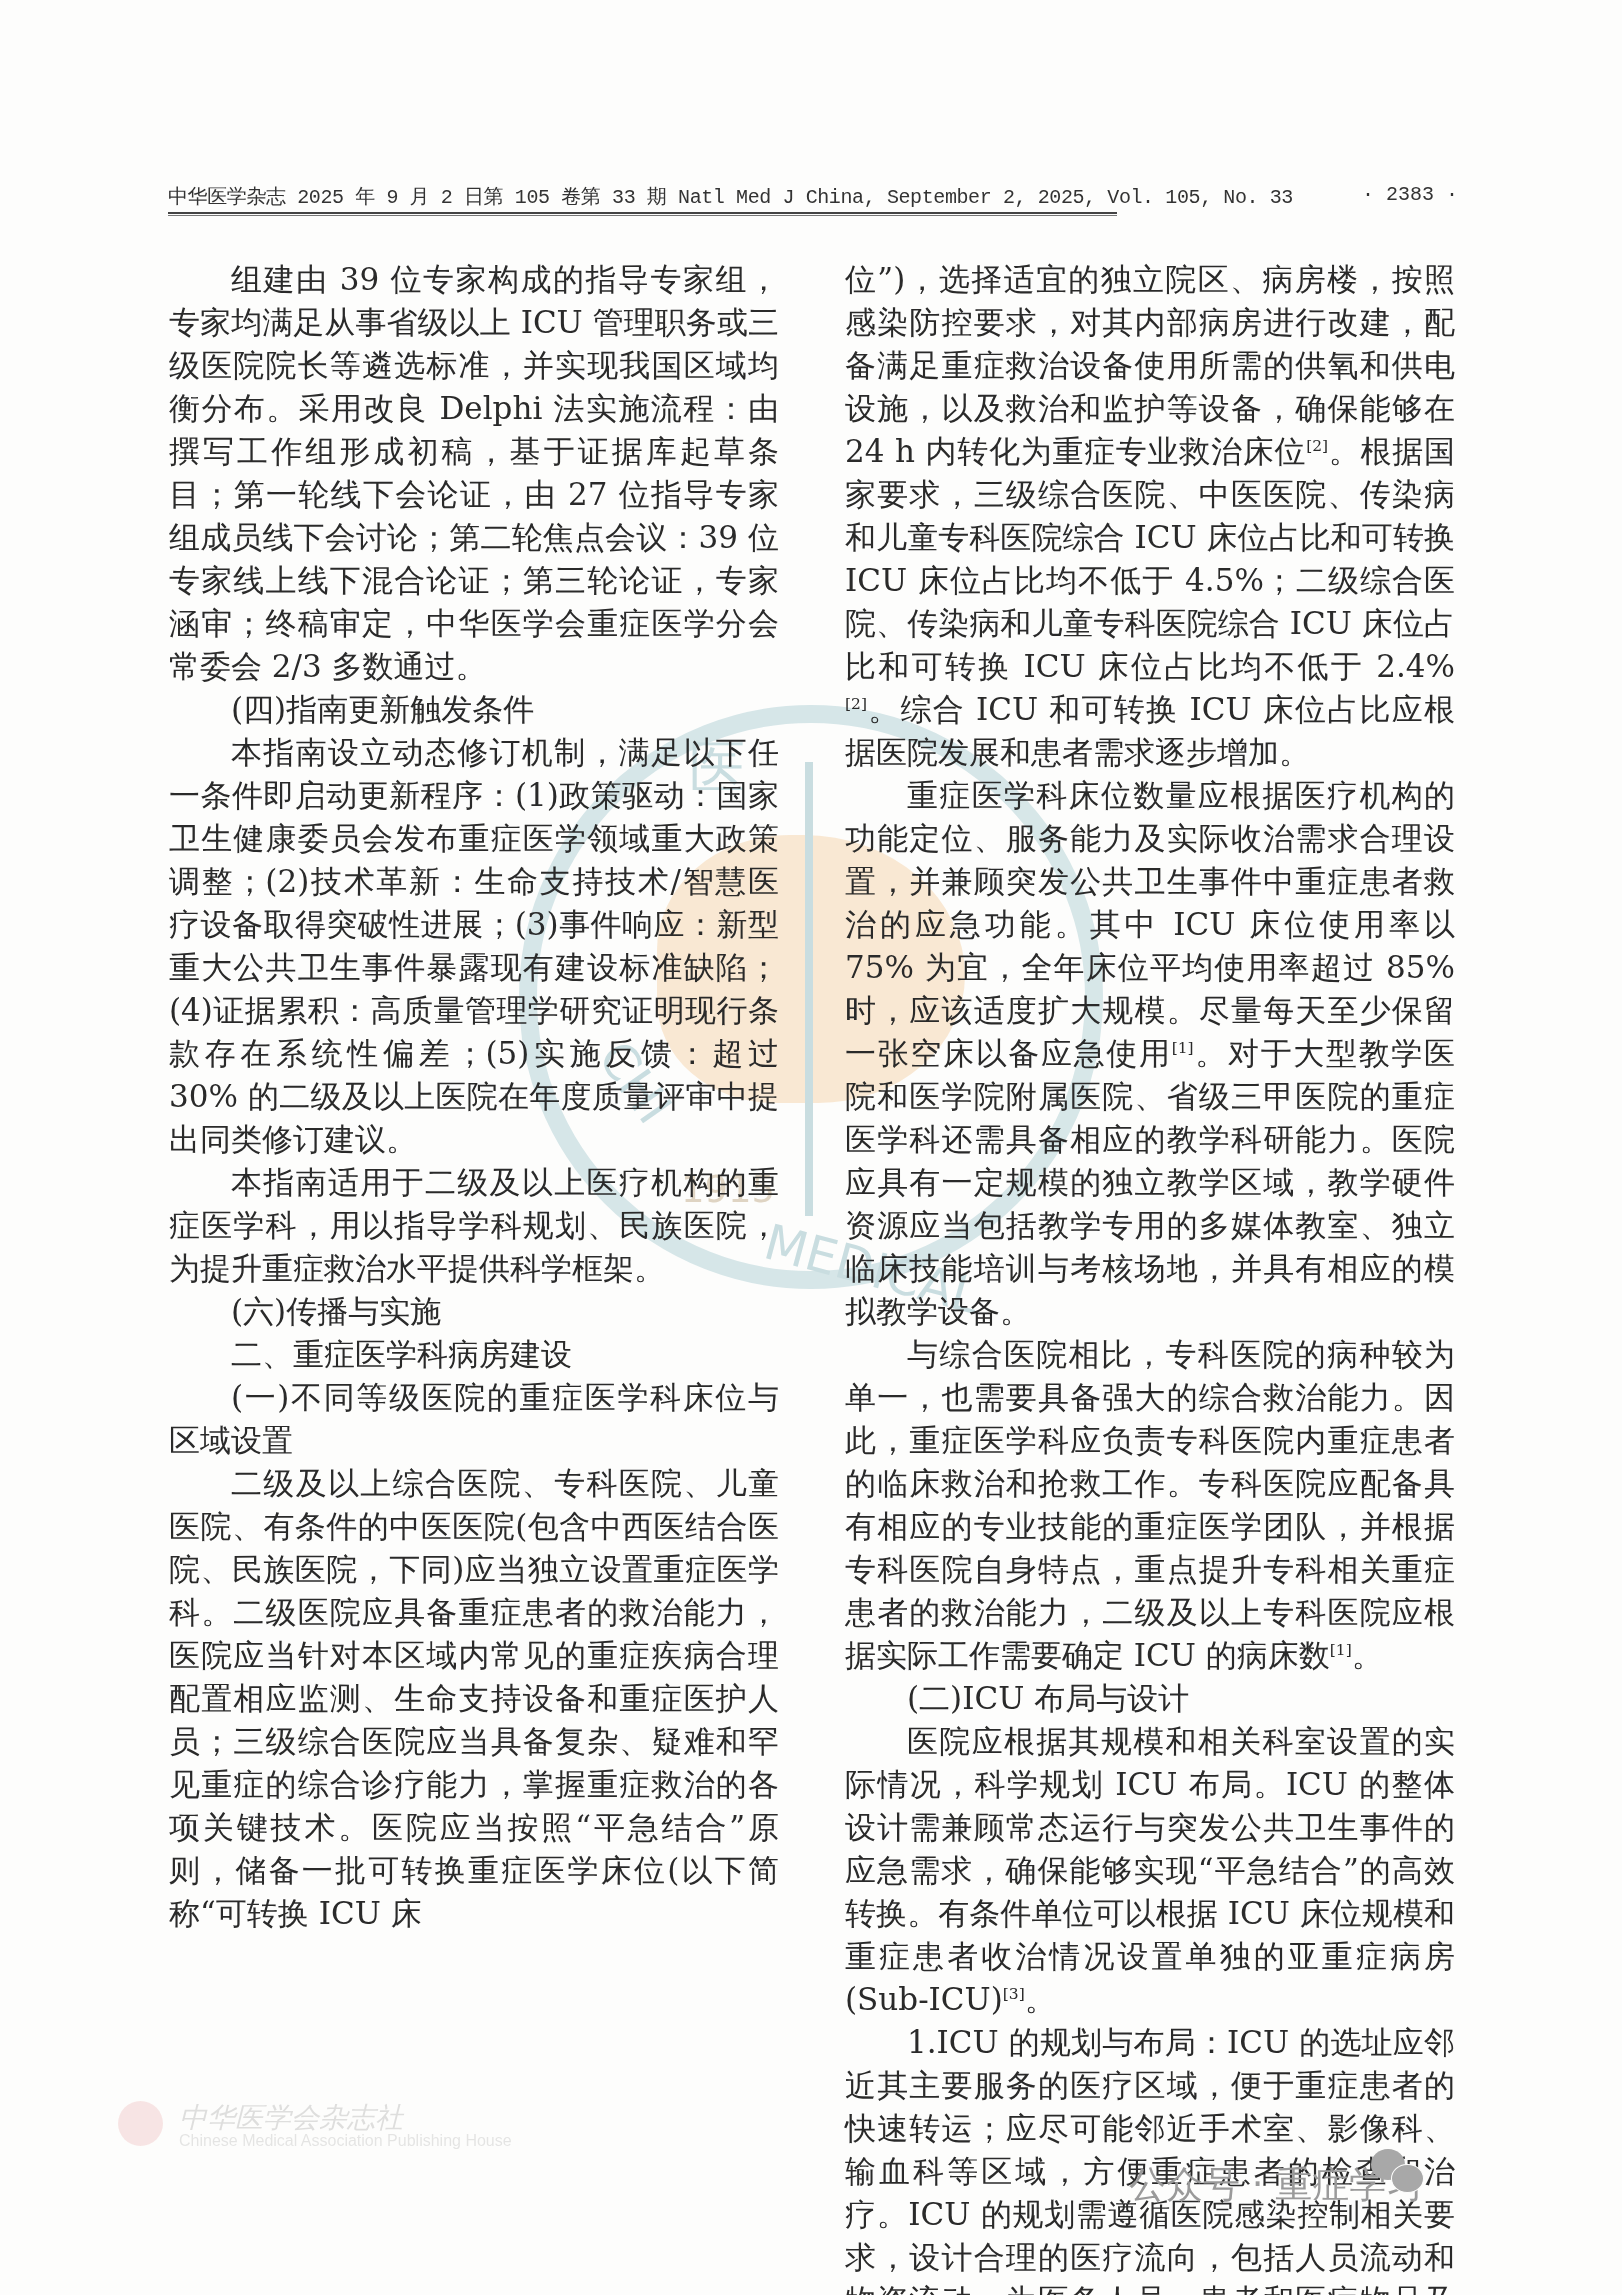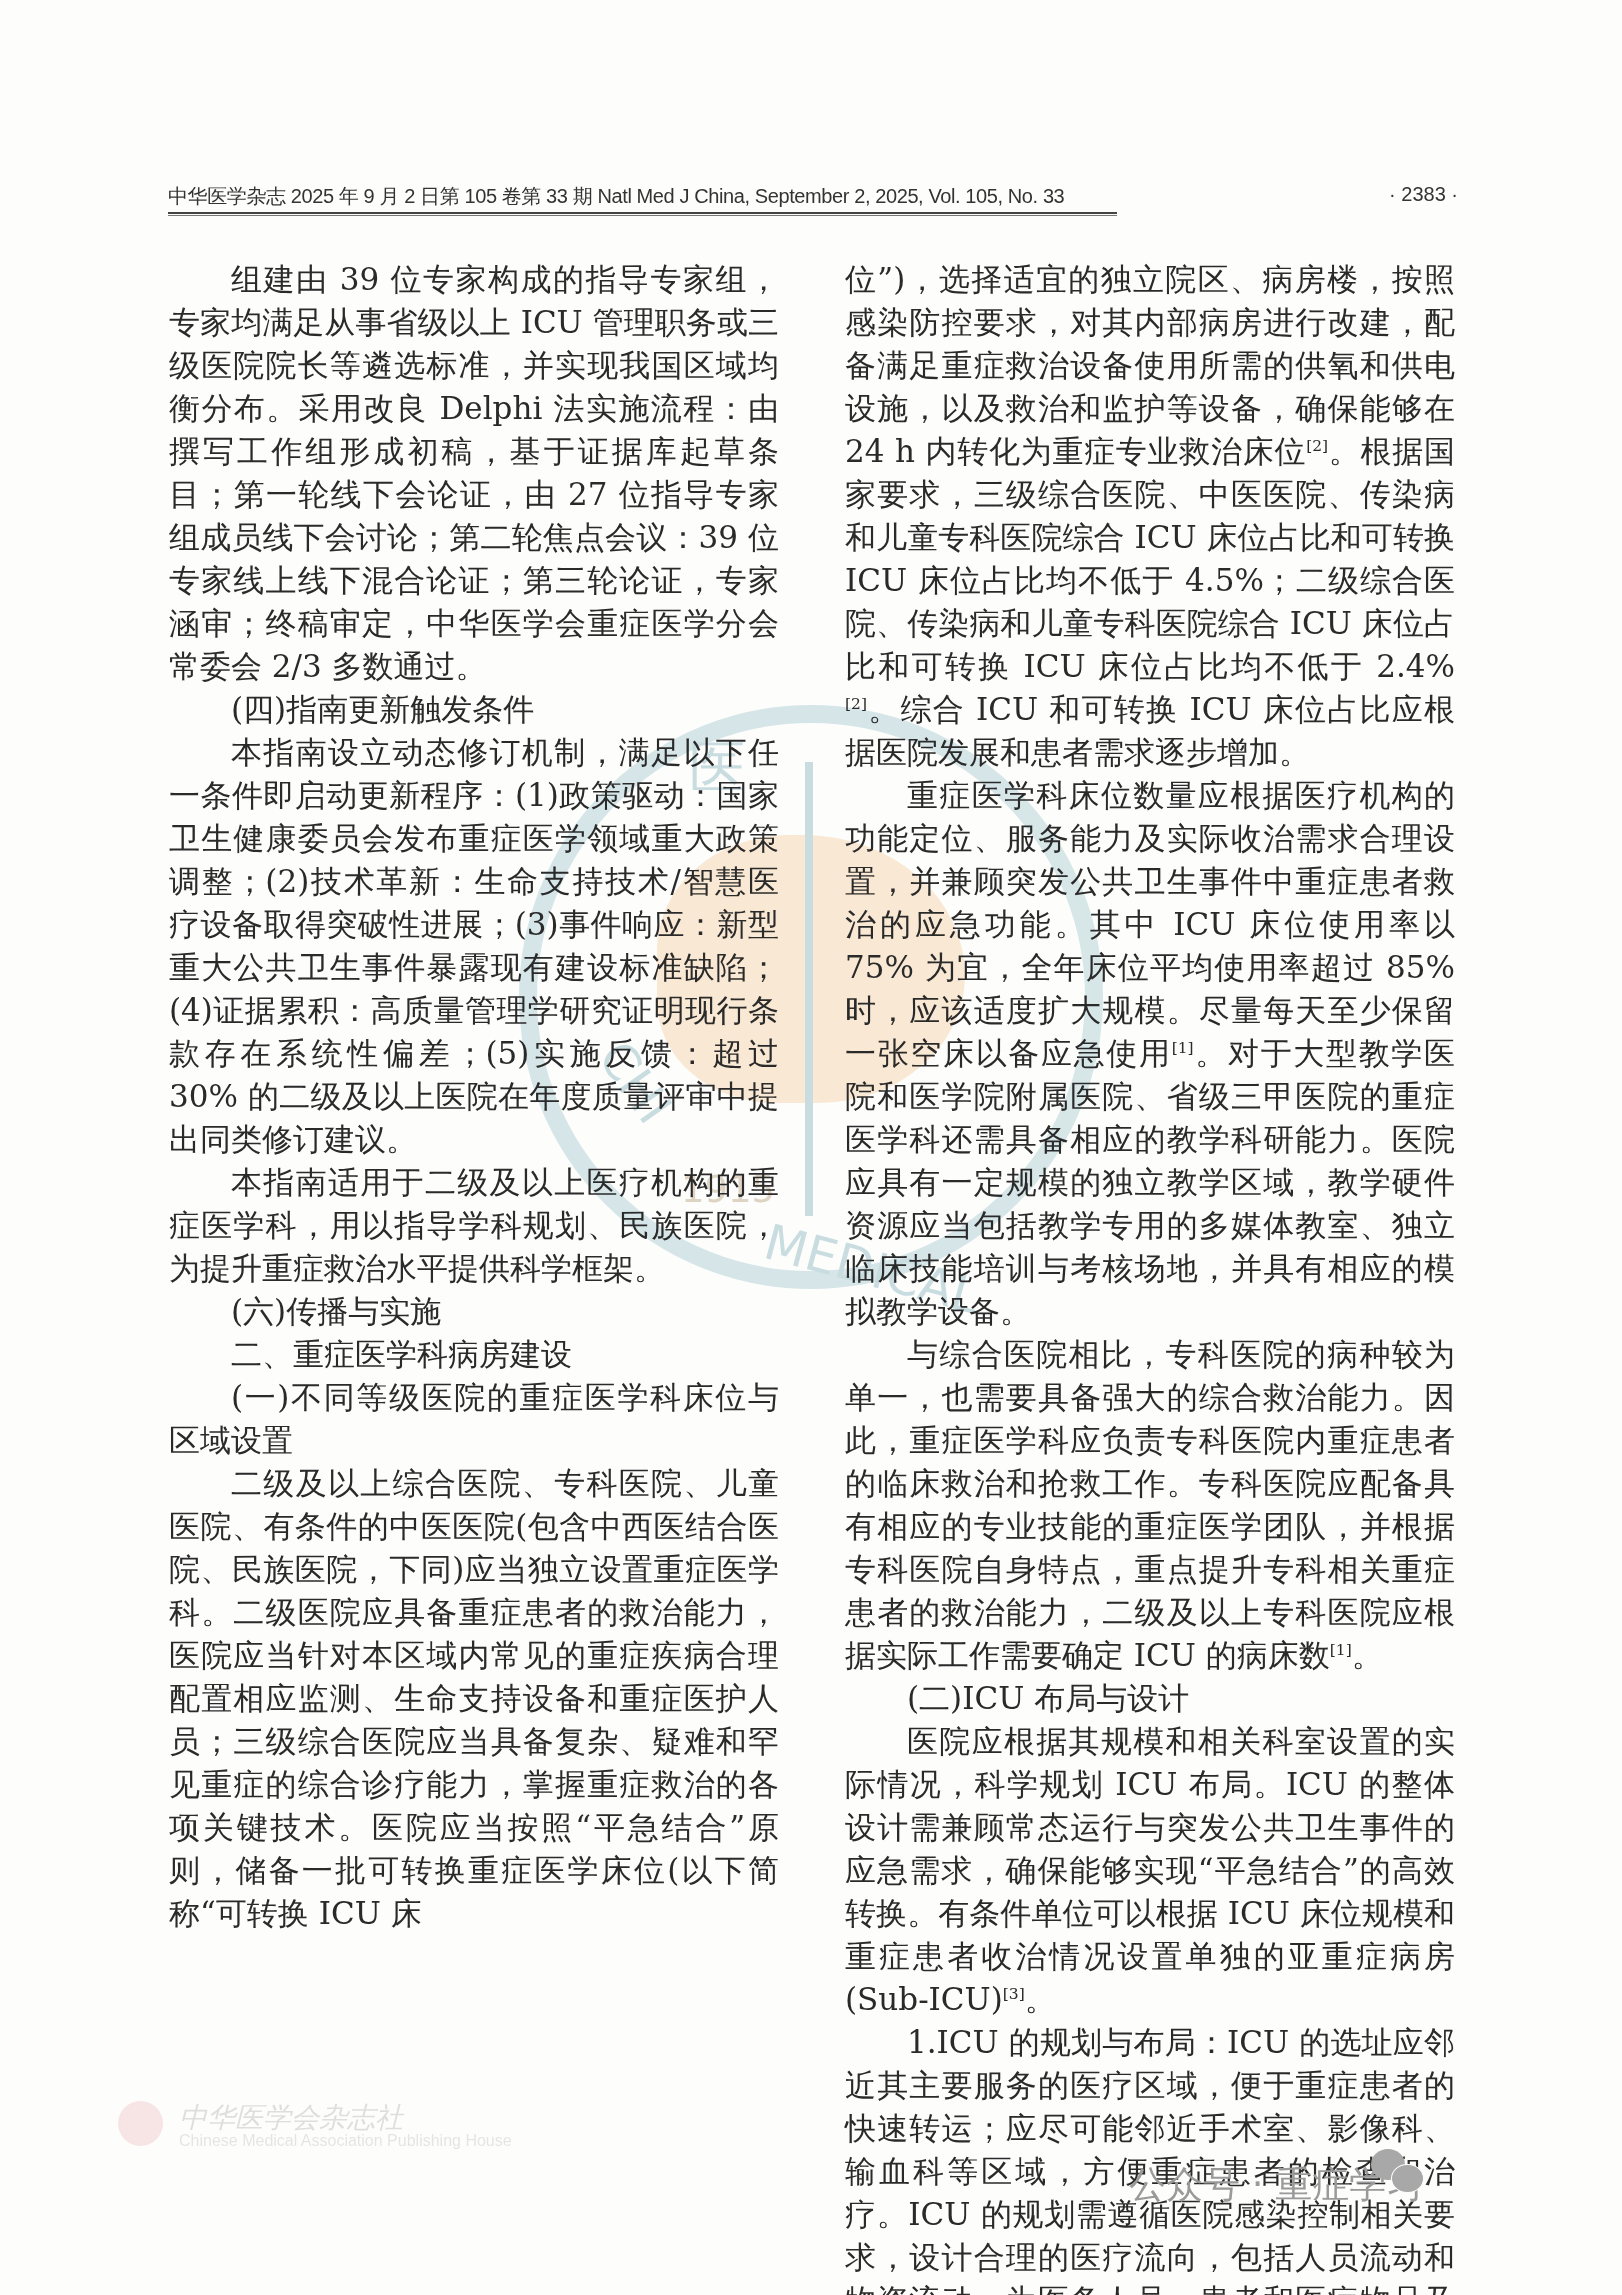--- a/index.html
+++ b/index.html
@@ -2,21 +2,21 @@
 <html style="font-size:13px"><head>
 <meta charset="utf-8">
 <style>
   html, body { margin: 0; padding: 0; }
   body {
     width: 1622px; height: 2295px; background: #fdfdfc; position: relative; overflow: hidden;
     font-family: "DejaVu Serif", "Liberation Serif", serif; color: #2a2a2a;
   }
   .header {
     position: absolute; left: 168px; top: 183px; width: 1298px; height: 32px;
-    font-family: Liberation Sans, sans-serif; font-size: 20px; color: #333;
+    font-family: Liberation Mono, monospace; font-size: 20px; color: #333;
   }
   .header .title { position: absolute; left: 0; top: 0; white-space: nowrap; letter-spacing: -0.4px; }
   .header .rule1 { position: absolute; left: 0; top: 29px; width: 949px; height: 1.6px; background: #444; }
   .header .rule2 { position: absolute; left: 0; top: 32px; width: 949px; height: 0.8px; background: #777; }
   .header .pageno { position: absolute; right: 8px; top: 0; white-space: nowrap; }
 
   .col { position: absolute; top: 258px; width: 610px; font-size: 31px; line-height: 43px; text-align: justify; }
   .col.left { left: 169px; }
   .col.right { left: 845px; }
   .col p { margin: 0; text-indent: 2em; text-align: justify; text-align-last: left; }

